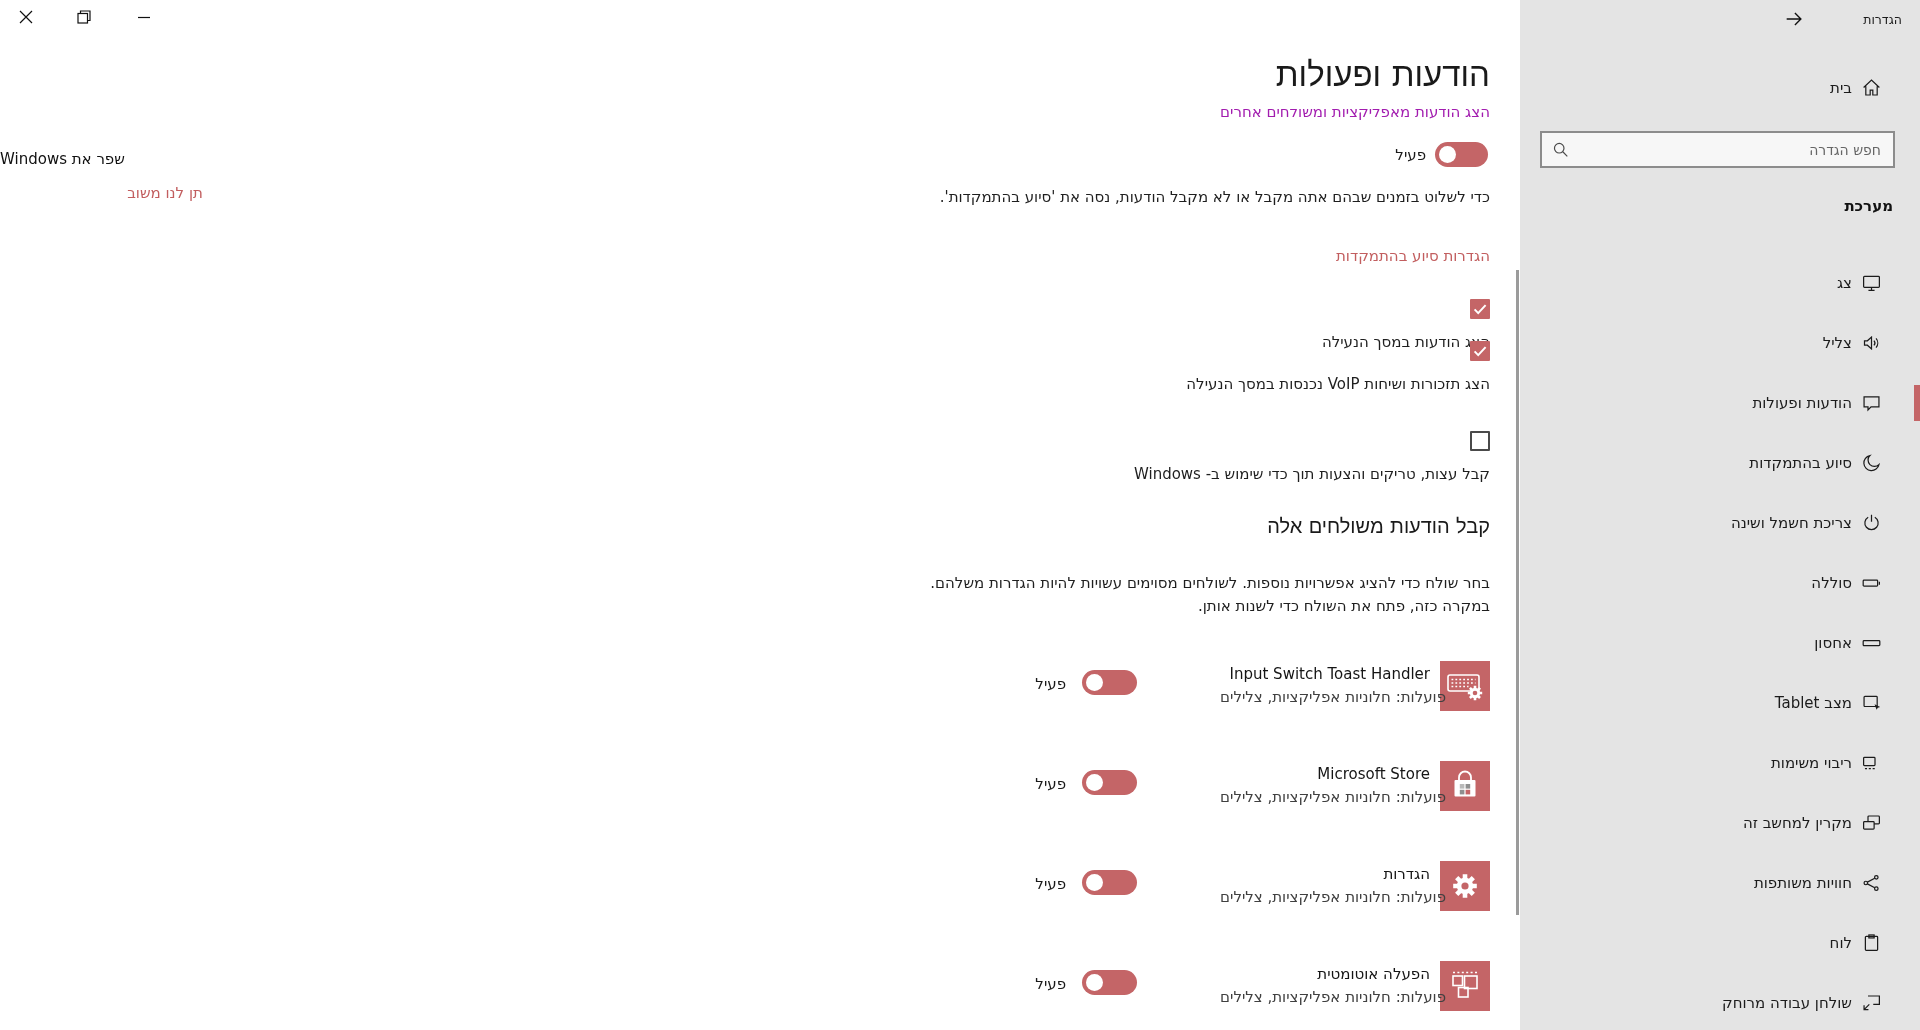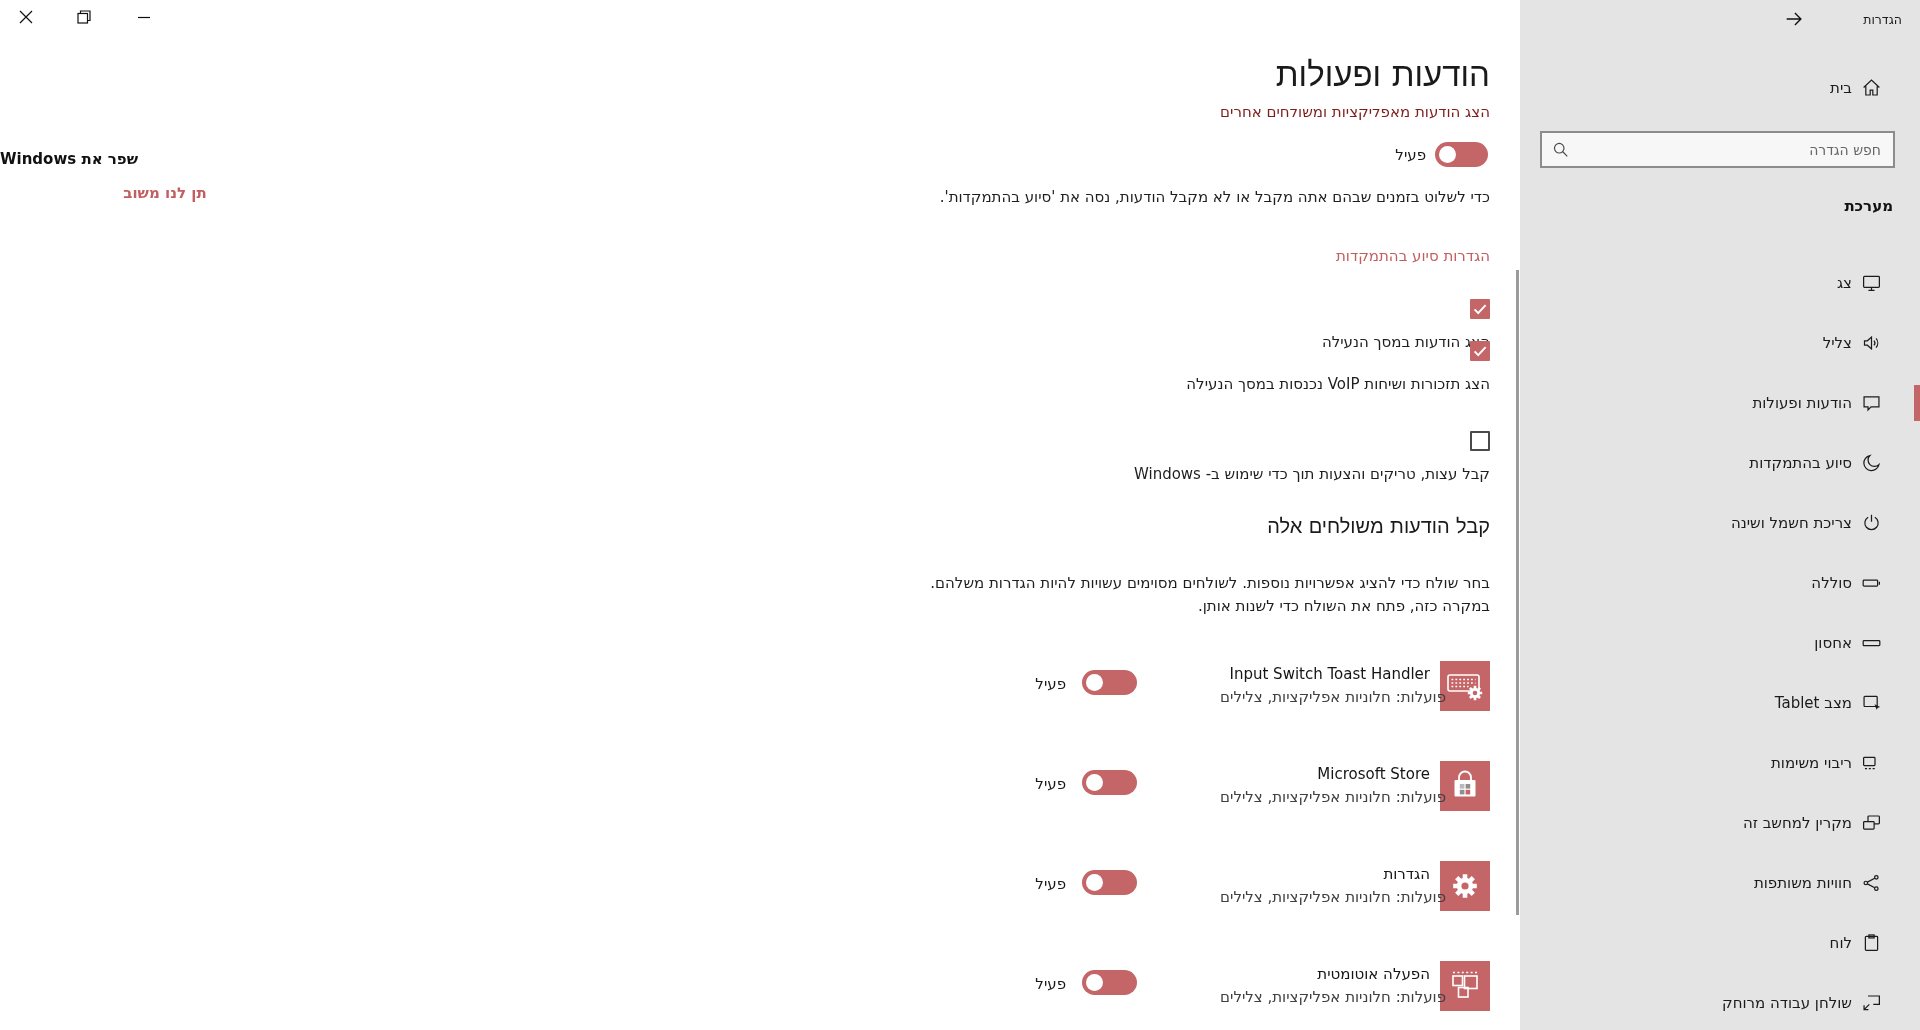--- a/index.html
+++ b/index.html
@@ -37,21 +37,21 @@
   .accent-bar { position:absolute; right:0; top:0; width:6px; height:36px; background:#c46567; }
 
   
   .scroll-thumb { position:absolute; left:1516px; top:270px; width:3px; height:645px; background:#9b9b9b; }
 
   
   .content { position:absolute; top:0; right:430px; width:585px; height:1030px; }
   .page-title { position:absolute; top:55px; right:0; width:100%; text-align:right;
     font-size:33px; font-weight:300; color:#1a1a1a; letter-spacing:0; }
   .clip-label { position:absolute; top:109px; right:0; width:100%; height:19px; overflow:hidden; }
-  .clip-label > span { display:block; margin-top:-6px; font-size:15px; color:#7f1d1d; text-align:right; }
+  .clip-label > span { display:block; margin-top:-6px; font-size:15px; color:#a21caf; text-align:right; }
   .toggle { position:absolute; width:53px; height:25px; border-radius:13px; background:#c46567; cursor:default; }
   .toggle .knob { position:absolute; left:4px; top:4px; width:17px; height:17px; border-radius:50%; background:#ffffff; }
   .master-toggle { top:142px; right:2px; }
   .master-toggle-label { position:absolute; top:146px; right:64px; font-size:15px; }
   .para { position:absolute; right:0; width:100%; font-size:15px; line-height:23px; color:#1f1f1f; text-align:right; }
   .focus-para { top:186px; }
   .link { color:#c25e5f; cursor:pointer; font-size:15px; }
   .focus-link { position:absolute; top:247px; right:0; }
   .cb-row { position:absolute; right:0; width:100%; display:flex; flex-direction:column; gap:13px; align-items:flex-start; }
   .cb-box { flex:0 0 auto; width:20px; height:20px; border-radius:1px; cursor:default; }
@@ -63,21 +63,21 @@
   .sender { position:absolute; right:0; width:100%; height:56px; }
   .tile { position:absolute; right:0; top:0; width:50px; height:50px; background:#c46567; display:flex; align-items:center; justify-content:center; }
   .sender-name { position:absolute; right:60px; top:4px; font-size:15px; color:#151515; white-space:nowrap; }
   .sender-detail { position:absolute; right:44px; top:27px; font-size:15px; color:#404040; white-space:nowrap; }
   .sender-toggle { top:9px; right:353px; width:55px; }
   .sender-toggle-label { position:absolute; top:14px; right:424px; font-size:15px; }
 
   
   .help { position:absolute; top:0; left:0; width:330px; height:300px; }
   .help-heading { position:absolute; top:150px; right:0; left:0; text-align:left; font-size:15px; color:#111; direction:rtl; }
-  .help-heading span, .help-link span { display:inline-block;font-weight:bold; }
+  .help-heading span, .help-link span { display:inline-block; }
   .help-link { position:absolute; top:184px; right:0; left:0; text-align:center; font-size:15px; }
 </style>
 </head>
 <body>
 
 <div class="win-controls">
   <div class="win-btn win-close">
     <span>
       <svg width="14" height="14" viewBox="0 0 14 14">
           <path d="M1 1l12 12M13 1L1 13" stroke="#111" stroke-width="1.2" fill="none"></path>

